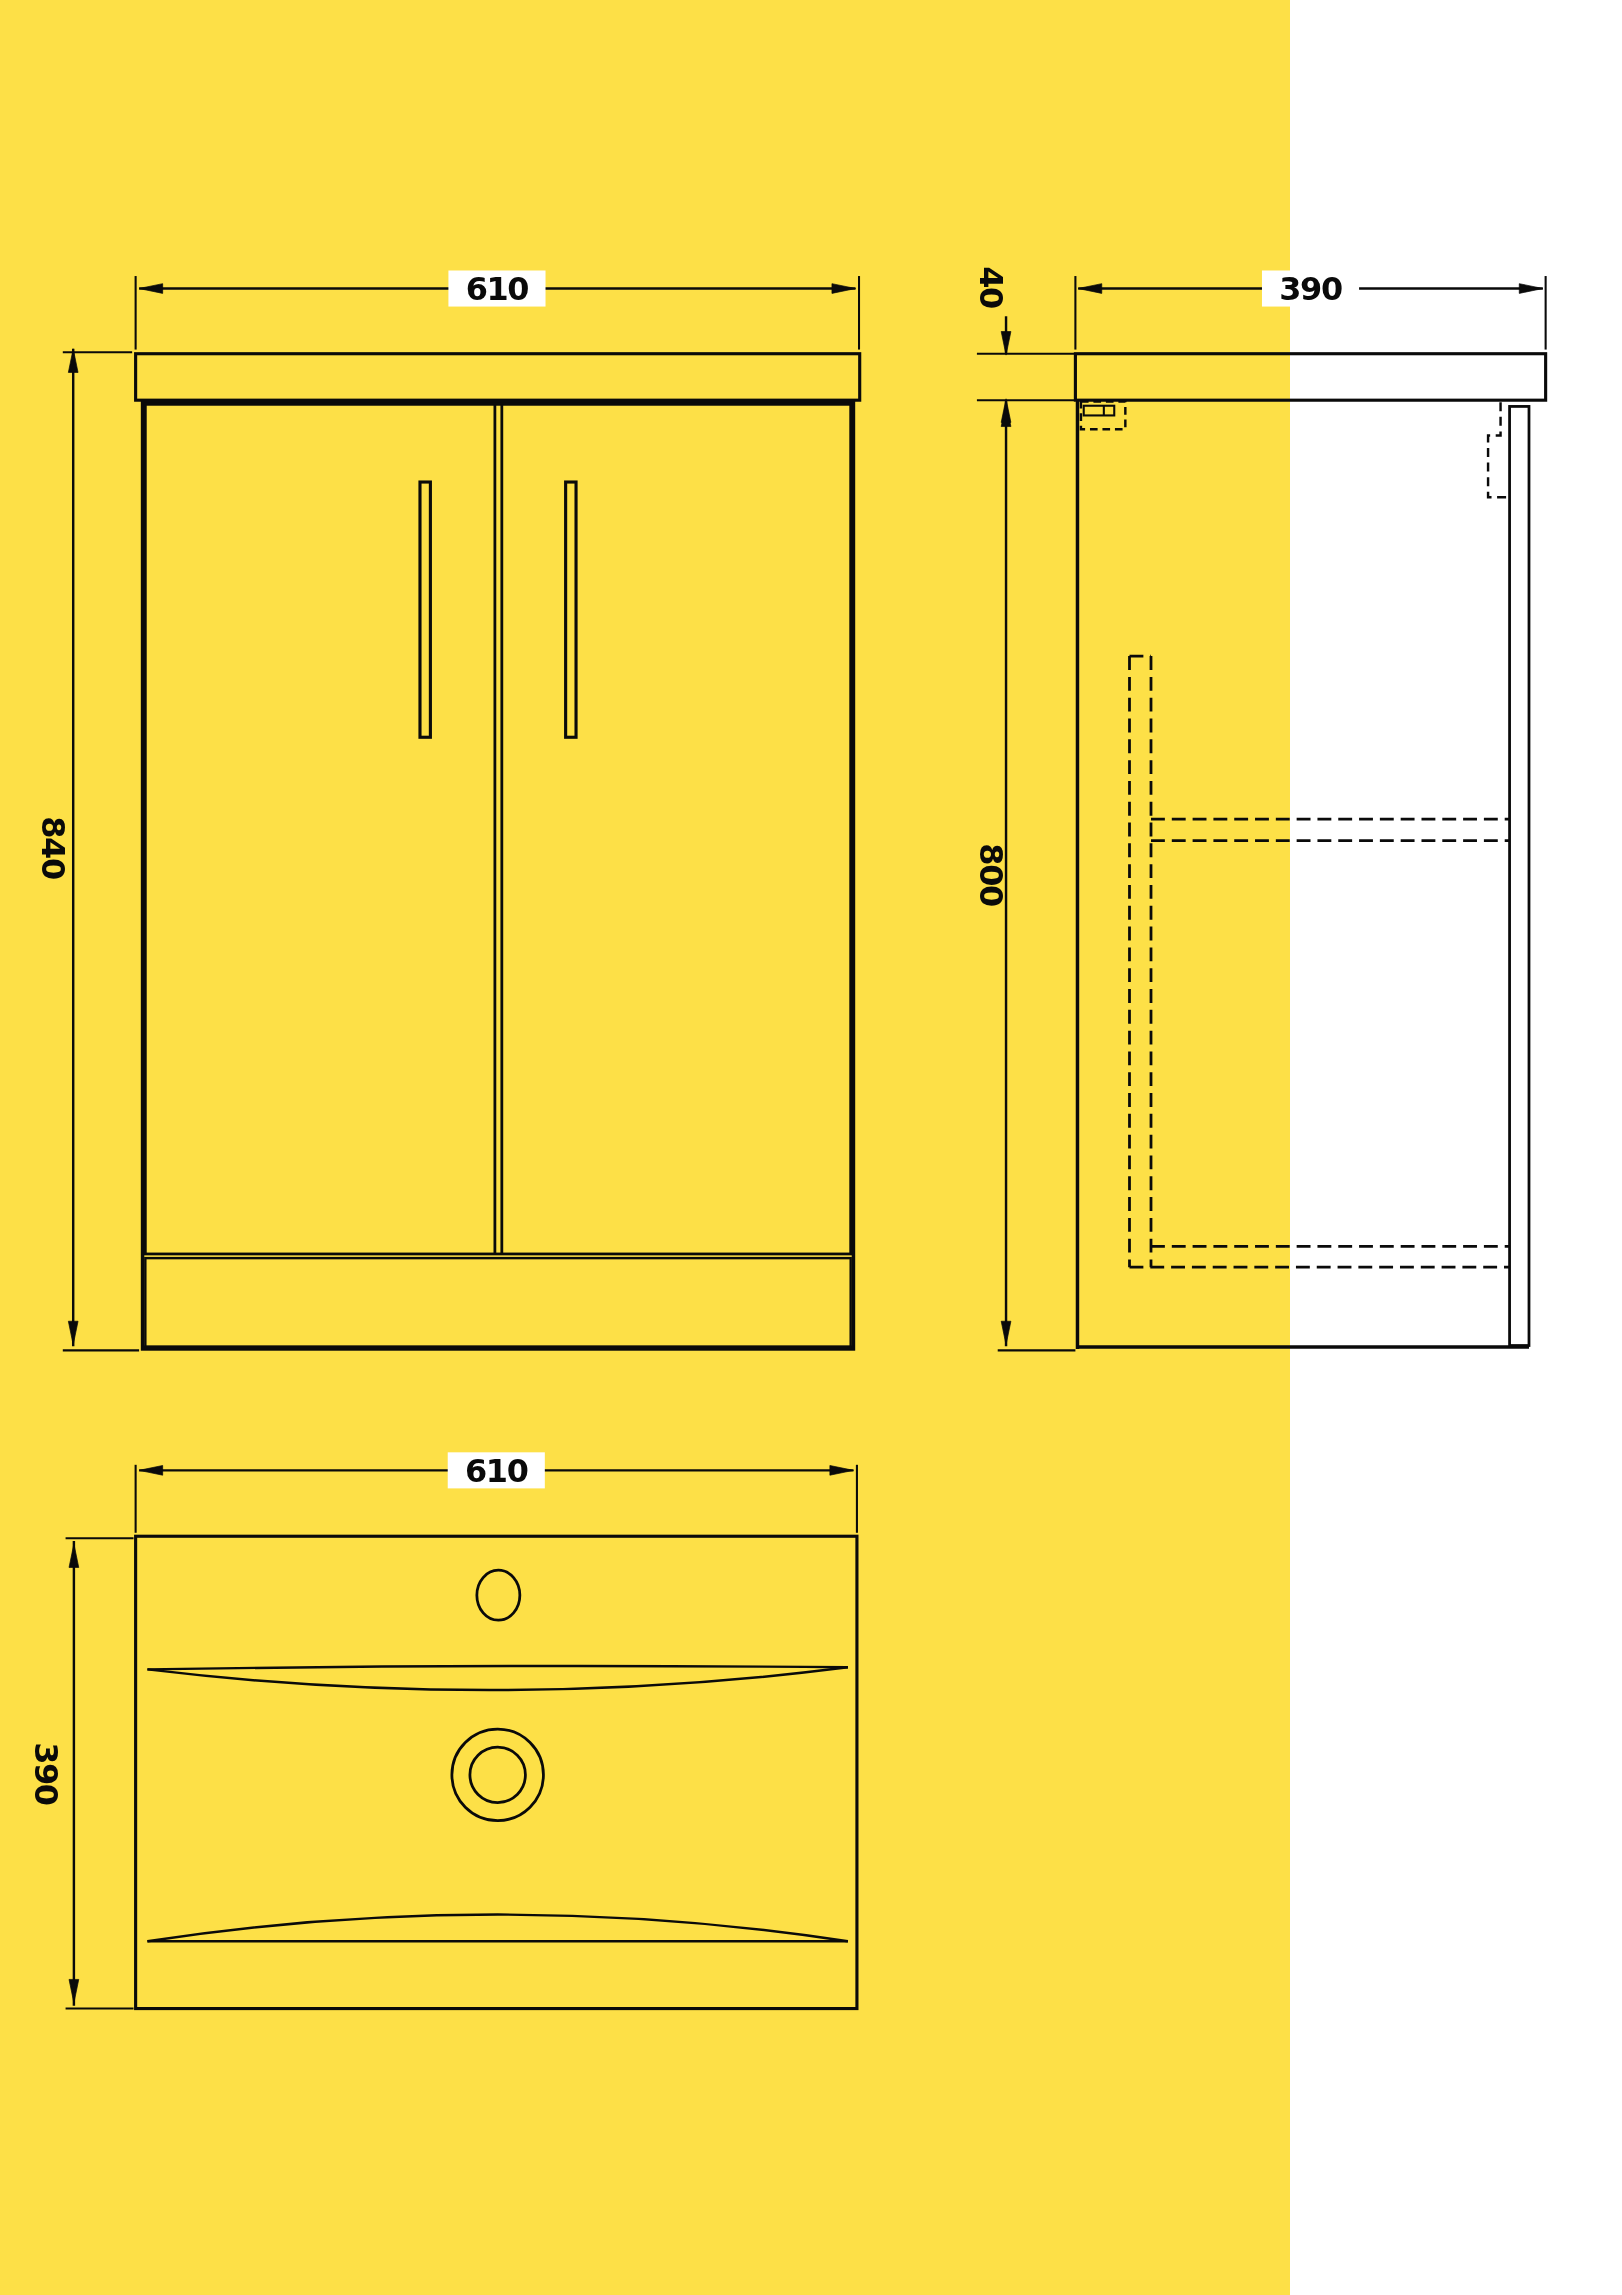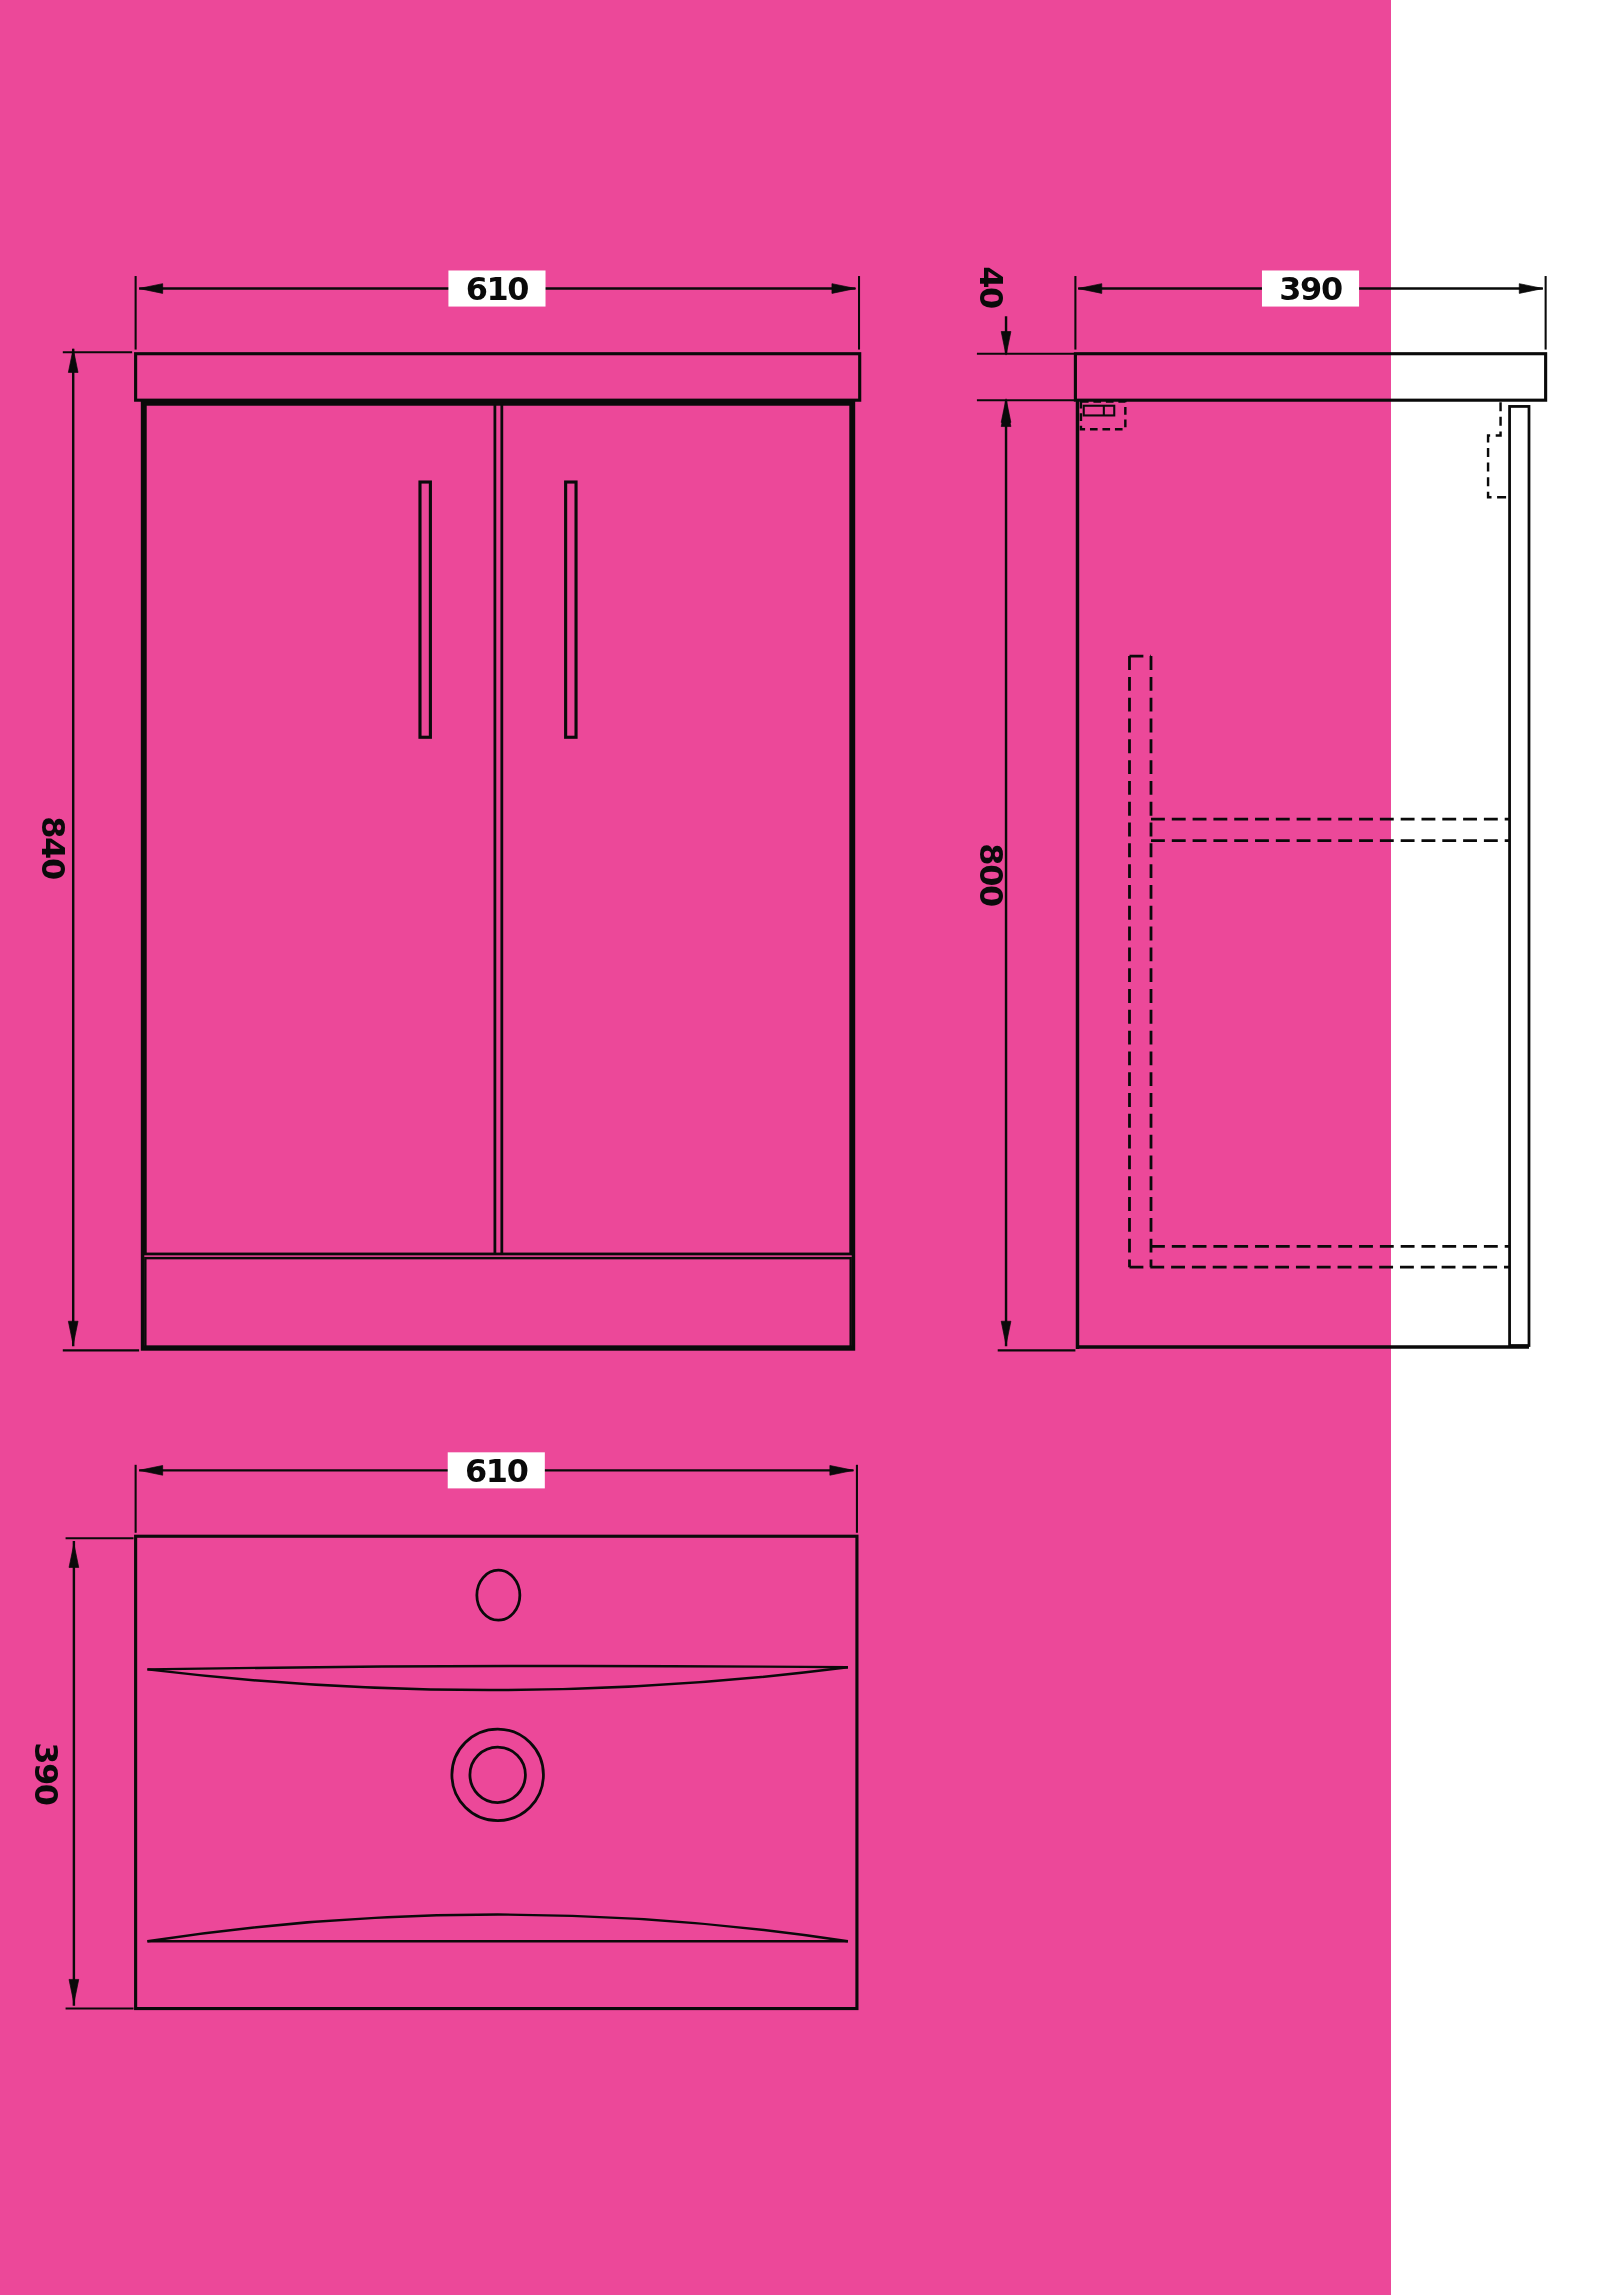--- a/index.html
+++ b/index.html
@@ -1,19 +1,19 @@
 <!DOCTYPE html>
 <html style="font-size:11px"><head>
 <meta charset="utf-8">
 <style>
   html,body{margin:0;padding:0;background:#ffffff;}
   .sheet{
     position:relative;
-    width:1391px;height:2295px;
-    background:#ec4899;
+    width:1290px;height:2295px;
+    background:#fde047;
     font-family:"DejaVu Sans","Liberation Sans",sans-serif;
   }
   svg{position:absolute;left:0;top:0;}
   .dim-text{
     font-family:"DejaVu Sans","Liberation Sans",sans-serif;
     font-weight:bold;
     font-size:46px;
     letter-spacing:-2px;
     fill:#0a0a0a;
   }

